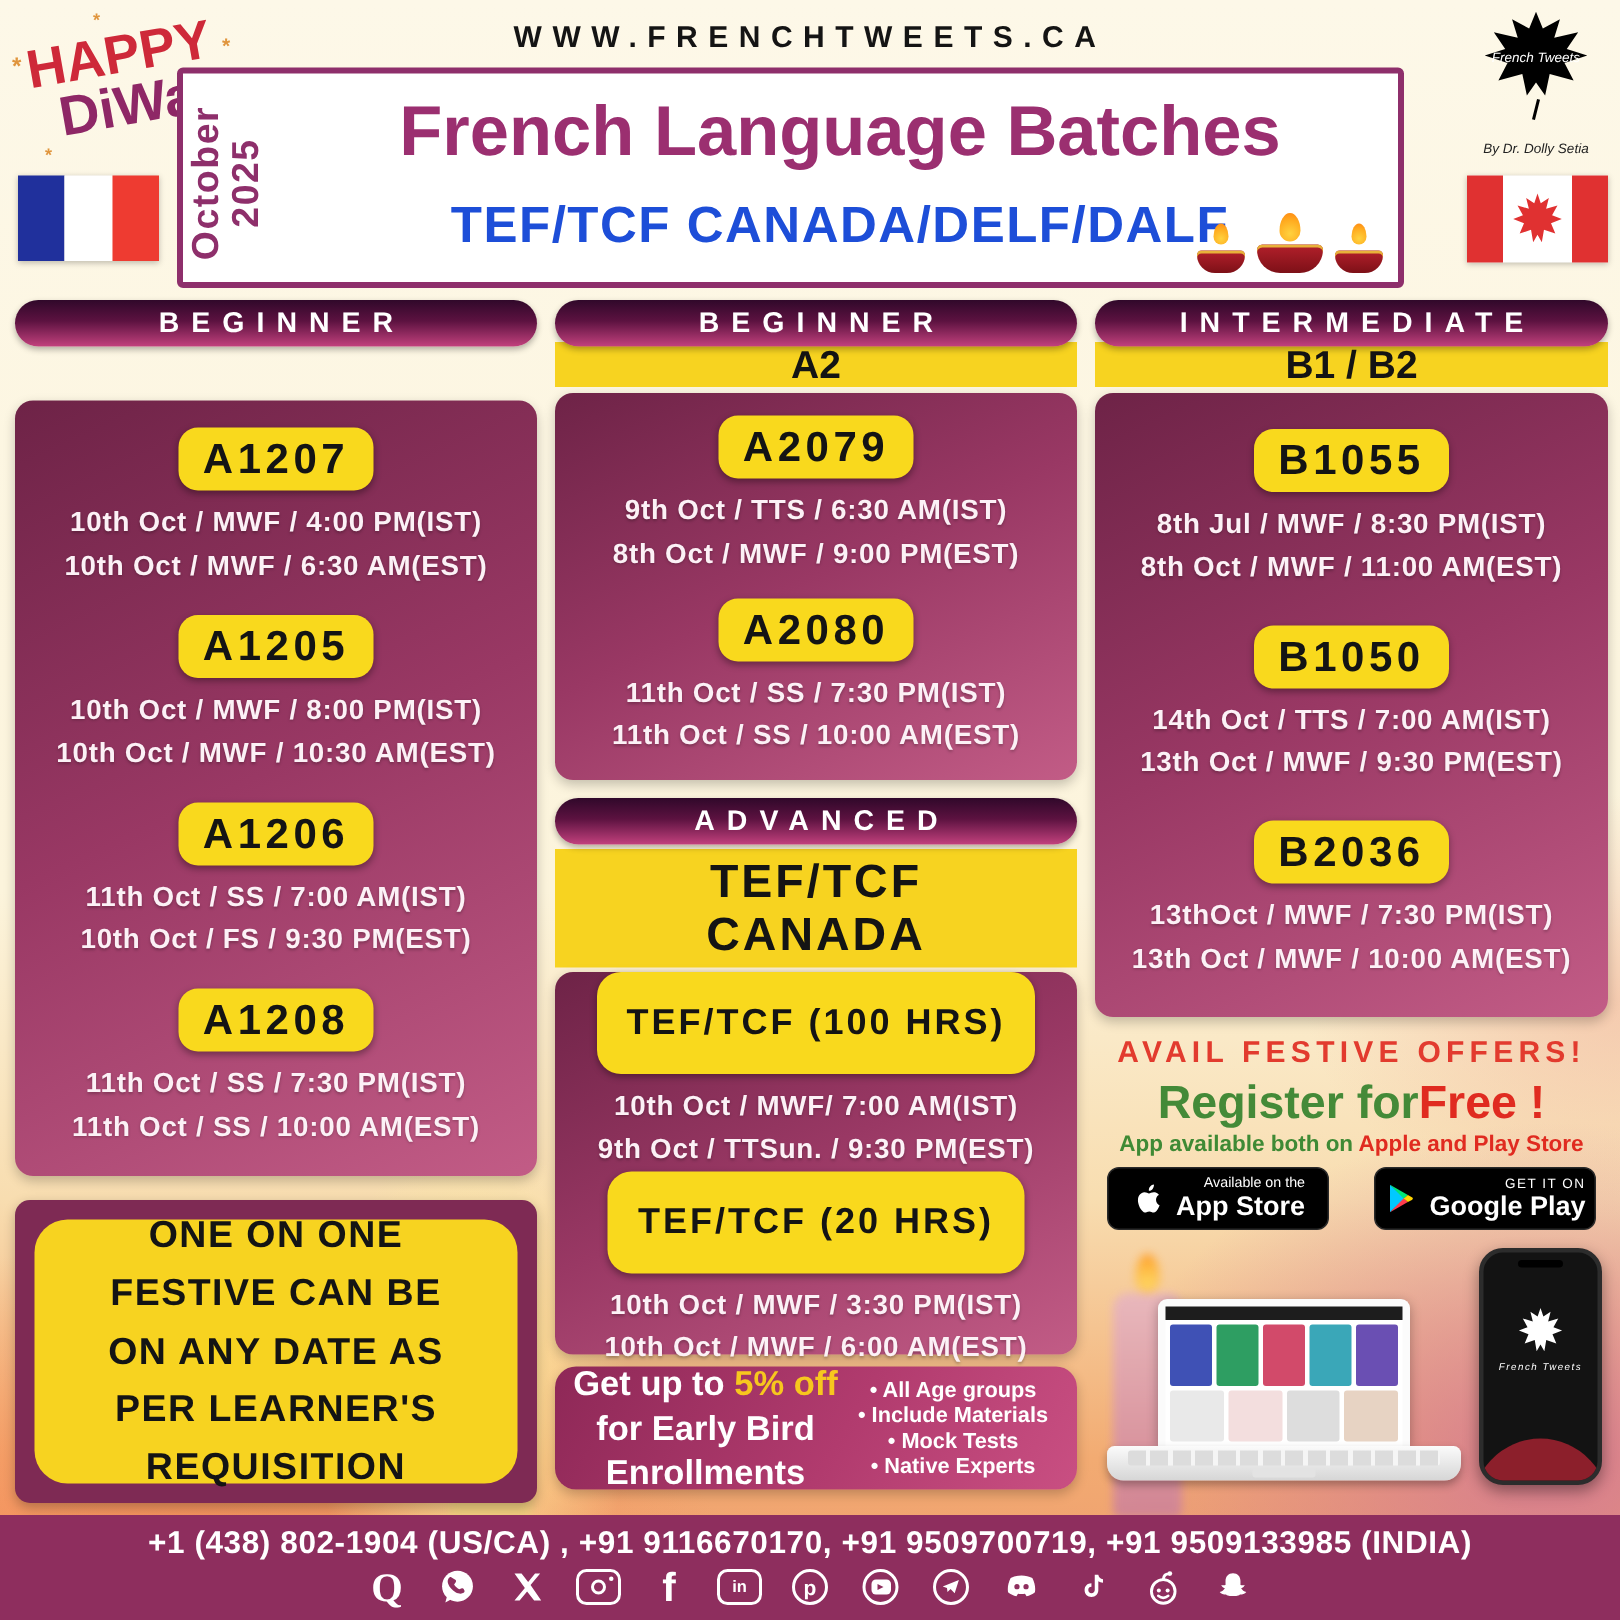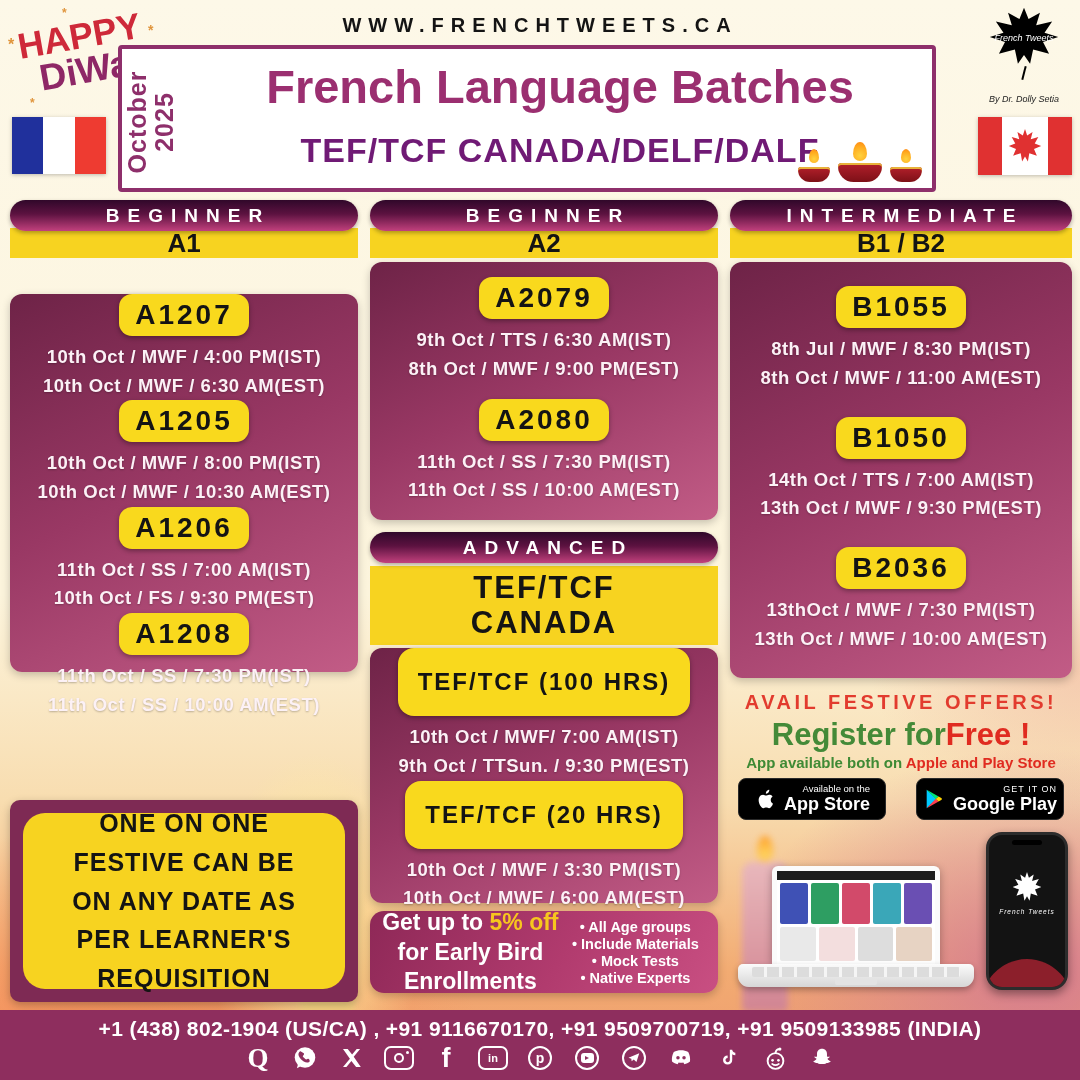--- a/index.html
+++ b/index.html
@@ -35,21 +35,21 @@
   .flag-ca::before,.flag-ca::after{content:"";position:absolute;top:0;bottom:0;width:24px;background:#e03131;}
   .flag-ca::before{left:0;} .flag-ca::after{right:0;}
   
   .header-box{left:118px;top:45px;width:818px;height:147px;background:#fff;
     border:4px solid #8e2f6b;border-radius:4px;box-sizing:border-box;}
   .octdate{position:absolute;left:-32px;top:42px;width:130px;height:62px;transform:rotate(-90deg);
     text-align:center;color:#8e2f6b;font-weight:800;font-size:25px;line-height:1.08;letter-spacing:1px;}
   .hb-title{position:absolute;left:92px;right:26px;top:10px;text-align:center;
     font-size:47px;font-weight:800;color:#9b2f70;}
   .hb-sub{position:absolute;left:92px;right:26px;top:82px;text-align:center;
-    font-size:34px;font-weight:800;color:#701a75;letter-spacing:1px;}
+    font-size:34px;font-weight:800;color:#1d4ed8;letter-spacing:1px;}
   .diyas{position:absolute;right:10px;bottom:6px;display:flex;align-items:flex-end;gap:8px;}
   .diya{position:relative;width:32px;height:33px;}
   .diya.big{width:44px;height:40px;}
   .diya .flame{position:absolute;left:50%;top:0;width:10px;height:14px;transform:translateX(-50%);
     border-radius:50% 50% 50% 50%/62% 62% 38% 38%;
     background:radial-gradient(circle at 50% 72%,#ffd23e 0%,#ffaa1f 60%,#ff8412 100%);}
   .diya.big .flame{width:14px;height:19px;}
   .diya .bowl{position:absolute;bottom:0;left:0;width:100%;height:15px;
     background:linear-gradient(180deg,#b3202b,#7d1017);border-radius:4px 4px 16px 16px;
     box-shadow:inset 0 2px 0 #e8b23a;}
@@ -65,21 +65,21 @@
   #col1{left:10px;width:348px;} #col2{left:370px;width:348px;} #col3{left:730px;width:342px;}
   .pill{height:31px;border-radius:17px;display:flex;align-items:center;justify-content:center;
     background:linear-gradient(180deg,#30082a 0%,#5c1240 45%,#c2417d 100%);
     color:#fff;font-weight:800;font-size:19px;letter-spacing:8px;padding-left:8px;
     position:relative;z-index:2;box-shadow:0 2px 4px rgba(0,0,0,.3);}
   .levelbar{height:30px;margin-top:-3px;background:#f7d320;display:flex;align-items:center;
     justify-content:center;font-size:26px;font-weight:800;color:#141414;position:relative;z-index:1;}
   .panel{margin-top:4px;background:linear-gradient(155deg,#6e2347 0%,#993864 48%,#c25c86 100%);
     border-radius:12px;display:flex;flex-direction:column;justify-content:space-evenly;
     align-items:center;box-shadow:0 3px 8px rgba(0,0,0,.22);}
-  #col1 .panel{height:378px;margin-top:36px;} .panel.a2{height:258px;} #col3 .panel{height:416px;} .panel.adv{height:255px;margin-top:3px;}
+  #col1 .panel{height:517px;margin-top:36px;} .panel.a2{height:258px;} #col3 .panel{height:416px;} .panel.adv{height:255px;margin-top:3px;}
   .batch{text-align:center;}
   .chip{display:inline-block;background:#f9d91d;border-radius:13px;padding:5px 16px;
     font-size:28px;font-weight:800;letter-spacing:3px;color:#141414;margin-bottom:7px;
     box-shadow:0 2px 5px rgba(0,0,0,.35);}
   .chip.wide{font-size:24px;letter-spacing:2px;padding:20px 20px;border-radius:16px;}
   .sched{font-size:18.5px;font-weight:700;color:#fcf1f6;letter-spacing:.5px;line-height:1.55;
     text-shadow:0 1px 2px rgba(0,0,0,.25);white-space:nowrap;}
   .adv-pill{margin-top:12px;}
   .adv-level{margin-top:3px;background:#f7d320;text-align:center;font-size:31px;font-weight:800;
     color:#141414;letter-spacing:2px;line-height:1.12;padding:5px 0;}
@@ -214,21 +214,20 @@
   </div>
 
   <div class="z flag-ca">
     <svg width="36" height="36" viewBox="0 0 100 100">
       <path fill="#e03131" d="M50 3 56 21 71 11 66 31 87 25 77 43 95 50 75 58 83 77 62 70 58 93 50 79 42 93 38 70 17 77 25 58 5 50 23 43 13 25 34 31 29 11 44 21 Z"></path>
     </svg>
   </div>
 
   <section class="col" id="col1">
     <div class="pill">BEGINNER</div>
-    <div class="levelbar">A1</div>
     <div class="panel">
       <div class="batch">
         <div class="chip">A1207</div>
         <div class="sched">10th Oct / MWF / 4:00 PM(IST)</div>
         <div class="sched">10th Oct / MWF / 6:30 AM(EST)</div>
       </div>
       <div class="batch">
         <div class="chip">A1205</div>
         <div class="sched">10th Oct / MWF / 8:00 PM(IST)</div>
         <div class="sched">10th Oct / MWF / 10:30 AM(EST)</div>

